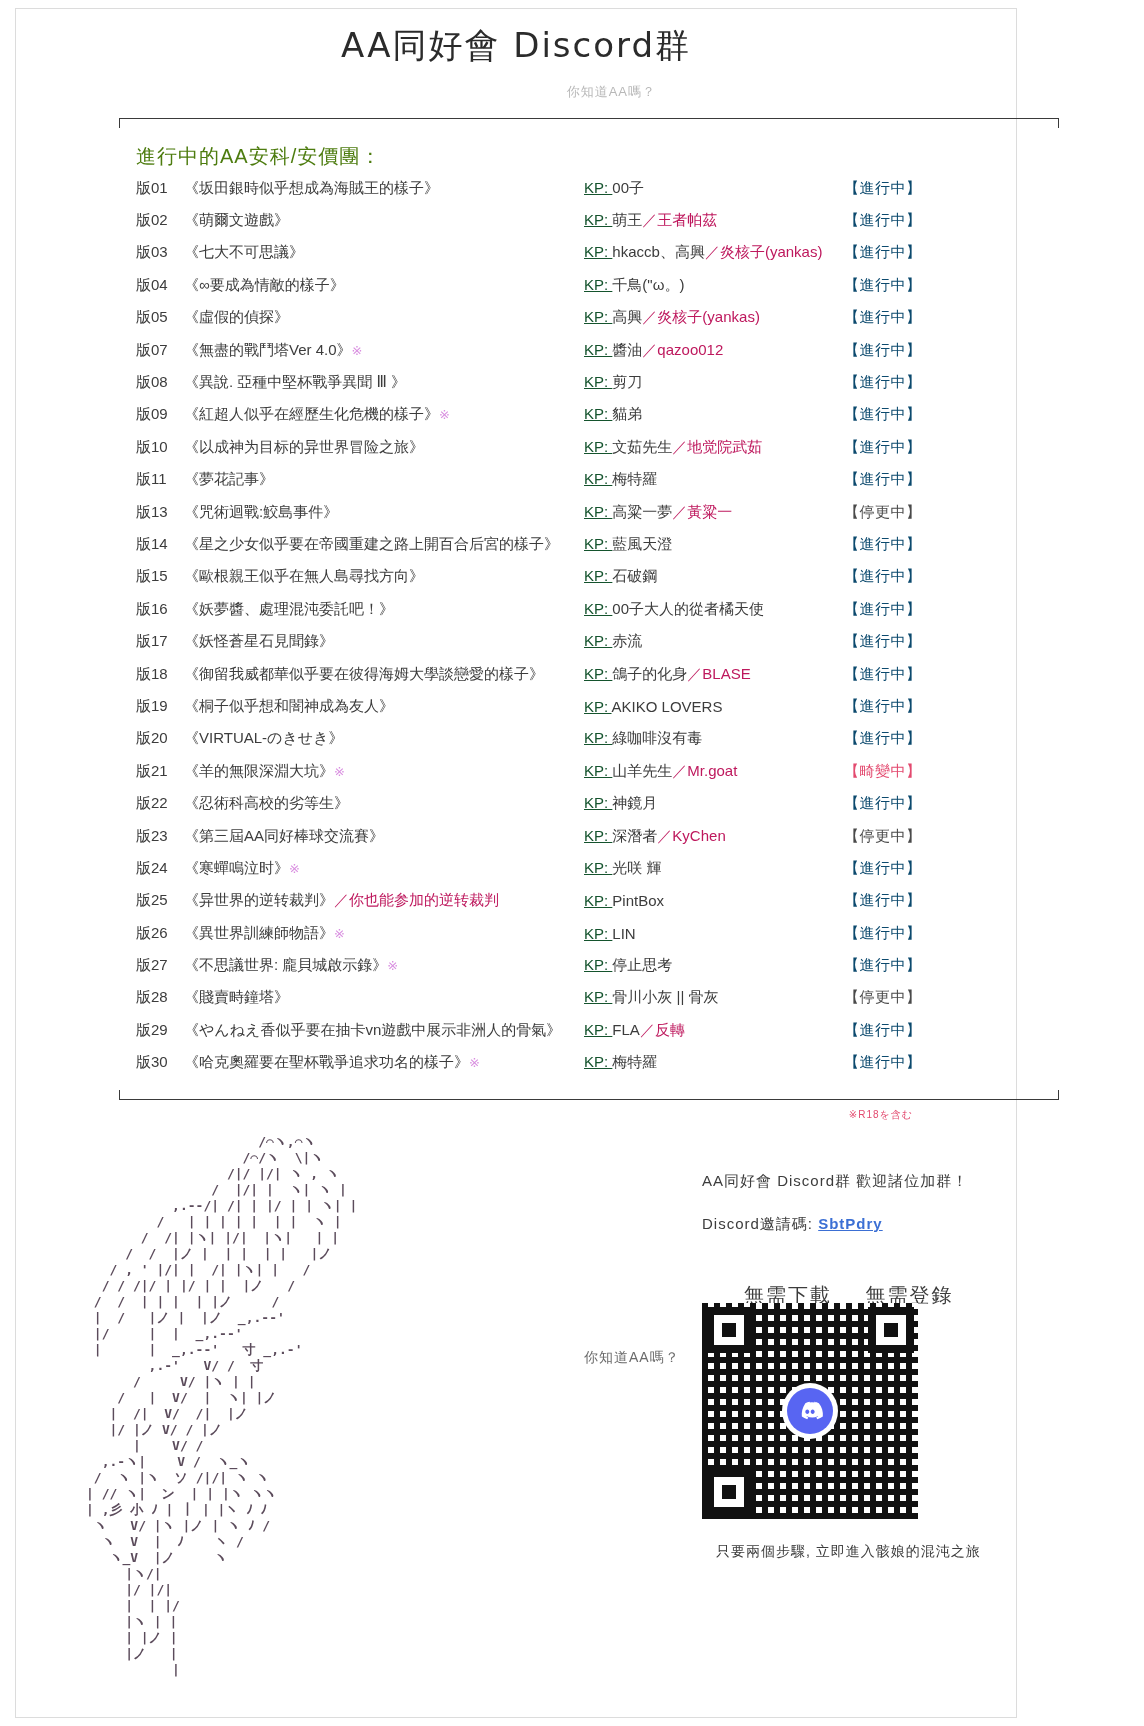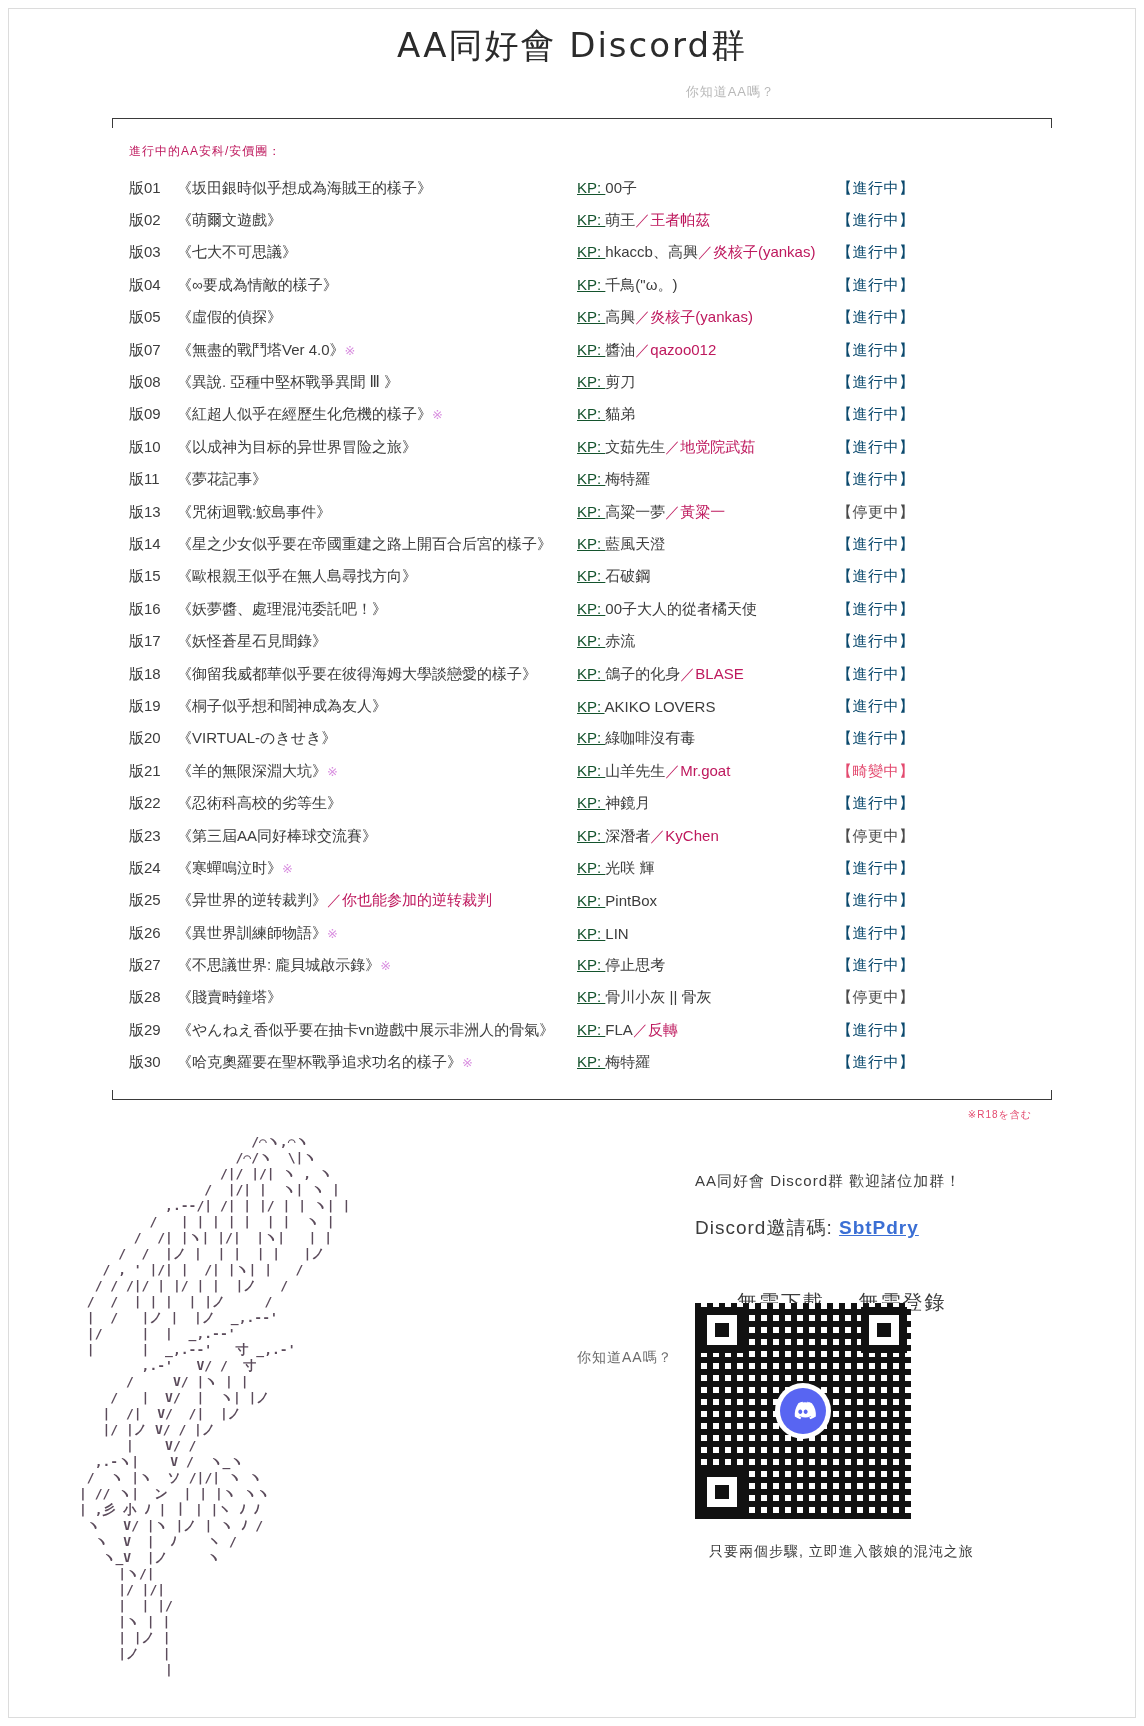--- a/index.html
+++ b/index.html
@@ -10,23 +10,23 @@
   body {
     width: 1144px;
     height: 1726px;
     position: relative;
     font-family: "Liberation Sans", "DejaVu Sans", sans-serif;
     color: #222;
     overflow: hidden;
   }
   .page {
     position: absolute;
-    left: 8px;
+    left: 15px;
     top: 8px;
-    width: 1128px;
+    width: 1002px;
     height: 1710px;
     border: 1px solid #dcdcdc;
     box-sizing: border-box;
     background: #fff;
   }
   
   .header {
     position: absolute;
     left: 0;
     top: 14px;
@@ -68,22 +68,22 @@
   .rule-top { top: 109px; }
   .rule-top::before, .rule-top::after { top: 0; }
   .rule-bottom { top: 1090px; }
   .rule-bottom::before, .rule-bottom::after { top: -9px; }
 
   
   .section-caption {
     position: absolute;
     left: 120px;
     top: 134px;
-    font-size: 12px;
-    color: #be185d;
+    font-size: 20px;
+    color: #4d7c0f;
     letter-spacing: 1px;
   }
 
   
   .entries {
     position: absolute;
     left: 120px;
     top: 163px;
     width: 910px;
   }
@@ -161,21 +161,21 @@
     top: 1163px;
     width: 380px;
   }
   .promo-line1 {
     font-size: 15px;
     color: #3c3c3c;
     letter-spacing: 1px;
   }
   .promo-line2 {
     margin-top: 24px;
-    font-size: 19px;
+    font-size: 15px;
     color: #3c3c3c;
     letter-spacing: 1px;
   }
   .invite-code {
     color: #3b6fd4;
     text-decoration: underline;
     font-weight: bold;
   }
   .promo-badges {
     margin-top: 48px;

